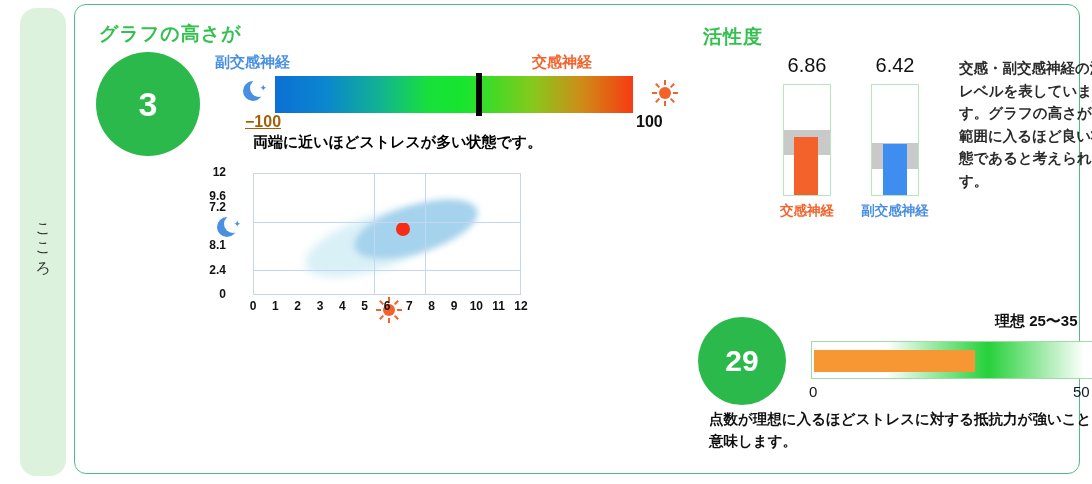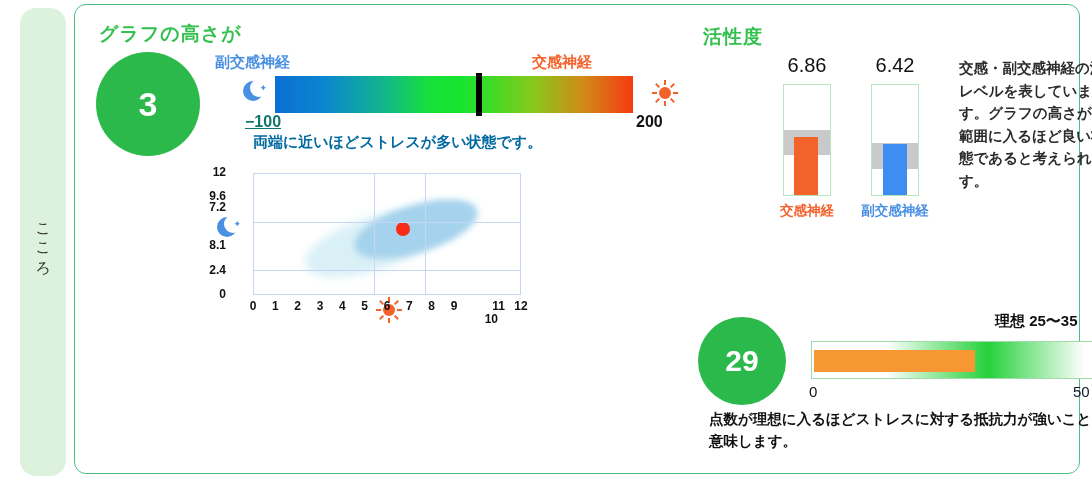--- a/index.html
+++ b/index.html
@@ -77,23 +77,23 @@
   #anb-bar{
     position:absolute;left:200px;top:71px;width:358px;height:37px;
     background:linear-gradient(to right,
       #0c6fd4 0%, #0b86cf 14%, #12b58e 30%,
       #18e03b 43%, #16e52f 52%, #3ddb27 60%,
       #86c91c 72%, #d08a18 86%, #f73a12 100%);
   }
   #anb-marker{
     position:absolute;left:422px;top:68px;width:6px;height:43px;background:#000;
   }
-  #anb-min{position:absolute;left:170px;top:108px;font-size:16px;font-weight:bold;color:#0f766e;text-decoration:underline;}
+  #anb-min{position:absolute;left:170px;top:108px;font-size:16px;font-weight:bold;color:#a16207;text-decoration:underline;}
   #anb-max{position:absolute;left:561px;top:108px;font-size:16px;font-weight:bold;color:#111;}
-  #anb-note{position:absolute;left:178px;top:128px;font-size:15px;font-weight:bold;color:#0369a1;}
+  #anb-note{position:absolute;left:178px;top:128px;font-size:15px;font-weight:bold;color:#000000;}
 
   
   #scatter-wrap{position:absolute;left:105px;top:160px;width:390px;height:150px;}
   #scatter-plot{
     position:absolute;left:73px;top:8px;width:268px;height:122px;
     border:1px solid #c6d6f2;box-sizing:border-box;background:#fff;
   }
   .gl-h{position:absolute;left:0;width:100%;height:1px;background:#c6d6f2;}
   .gl-v{position:absolute;top:0;height:100%;width:1px;background:#c6d6f2;}
   .ytick{
@@ -208,21 +208,21 @@
       <span class="ray" style="transform:rotate(180deg)"></span>
       <span class="ray" style="transform:rotate(225deg)"></span>
       <span class="ray" style="transform:rotate(270deg)"></span>
       <span class="ray" style="transform:rotate(315deg)"></span>
     </div>
 
     <div id="anb-bar"></div>
     <div id="anb-marker" style="left: 401.06px;"></div>
 
     <div id="anb-min">−100</div>
-    <div id="anb-max">200</div>
+    <div id="anb-max">100</div>
     <div id="anb-note">両端に近いほどストレスが多い状態です。</div>
 
     <div id="scatter-wrap">
       <div class="moon" id="scatter-moon">
         <span class="m1"></span>
           <span class="m2"></span>
           <span class="star">✦</span>
       </div>
       <div class="sun" id="scatter-sun">
         <span class="core"></span>
@@ -247,21 +247,21 @@
           <div class="xtick" style="left: 64px; top: 134px;">0</div>
           <div class="xtick" style="left: 86.3333px; top: 134px;">1</div>
           <div class="xtick" style="left: 108.667px; top: 134px;">2</div>
           <div class="xtick" style="left: 131px; top: 134px;">3</div>
           <div class="xtick" style="left: 153.333px; top: 134px;">4</div>
           <div class="xtick" style="left: 175.667px; top: 134px;">5</div>
           <div class="xtick" style="left: 198px; top: 134px;">6</div>
           <div class="xtick" style="left: 220.333px; top: 134px;">7</div>
           <div class="xtick" style="left: 242.667px; top: 134px;">8</div>
           <div class="xtick" style="left: 265px; top: 134px;">9</div>
-          <div class="xtick" style="left: 287.333px; top: 147px; margin-left: 15px;">10</div>
+          <div class="xtick" style="left: 287.333px; top: 134px;">10</div>
           <div class="xtick" style="left: 309.667px; top: 134px;">11</div>
           <div class="xtick" style="left: 332px; top: 134px;">12</div>
         </div>
       <div id="scatter-plot">
         <div id="ellipse-pale"></div>
         <div id="ellipse-core"></div>
         <div id="scatter-point" style="left: calc(55.8333% - 7px); top: calc(45.8333% - 7px); background: rgb(248, 43, 23);"></div>
       <div class="gl-h" style="top: 80%;"></div>
           <div class="gl-h" style="top: 40%;"></div>
           <div class="gl-v" style="left: 45%;"></div>

